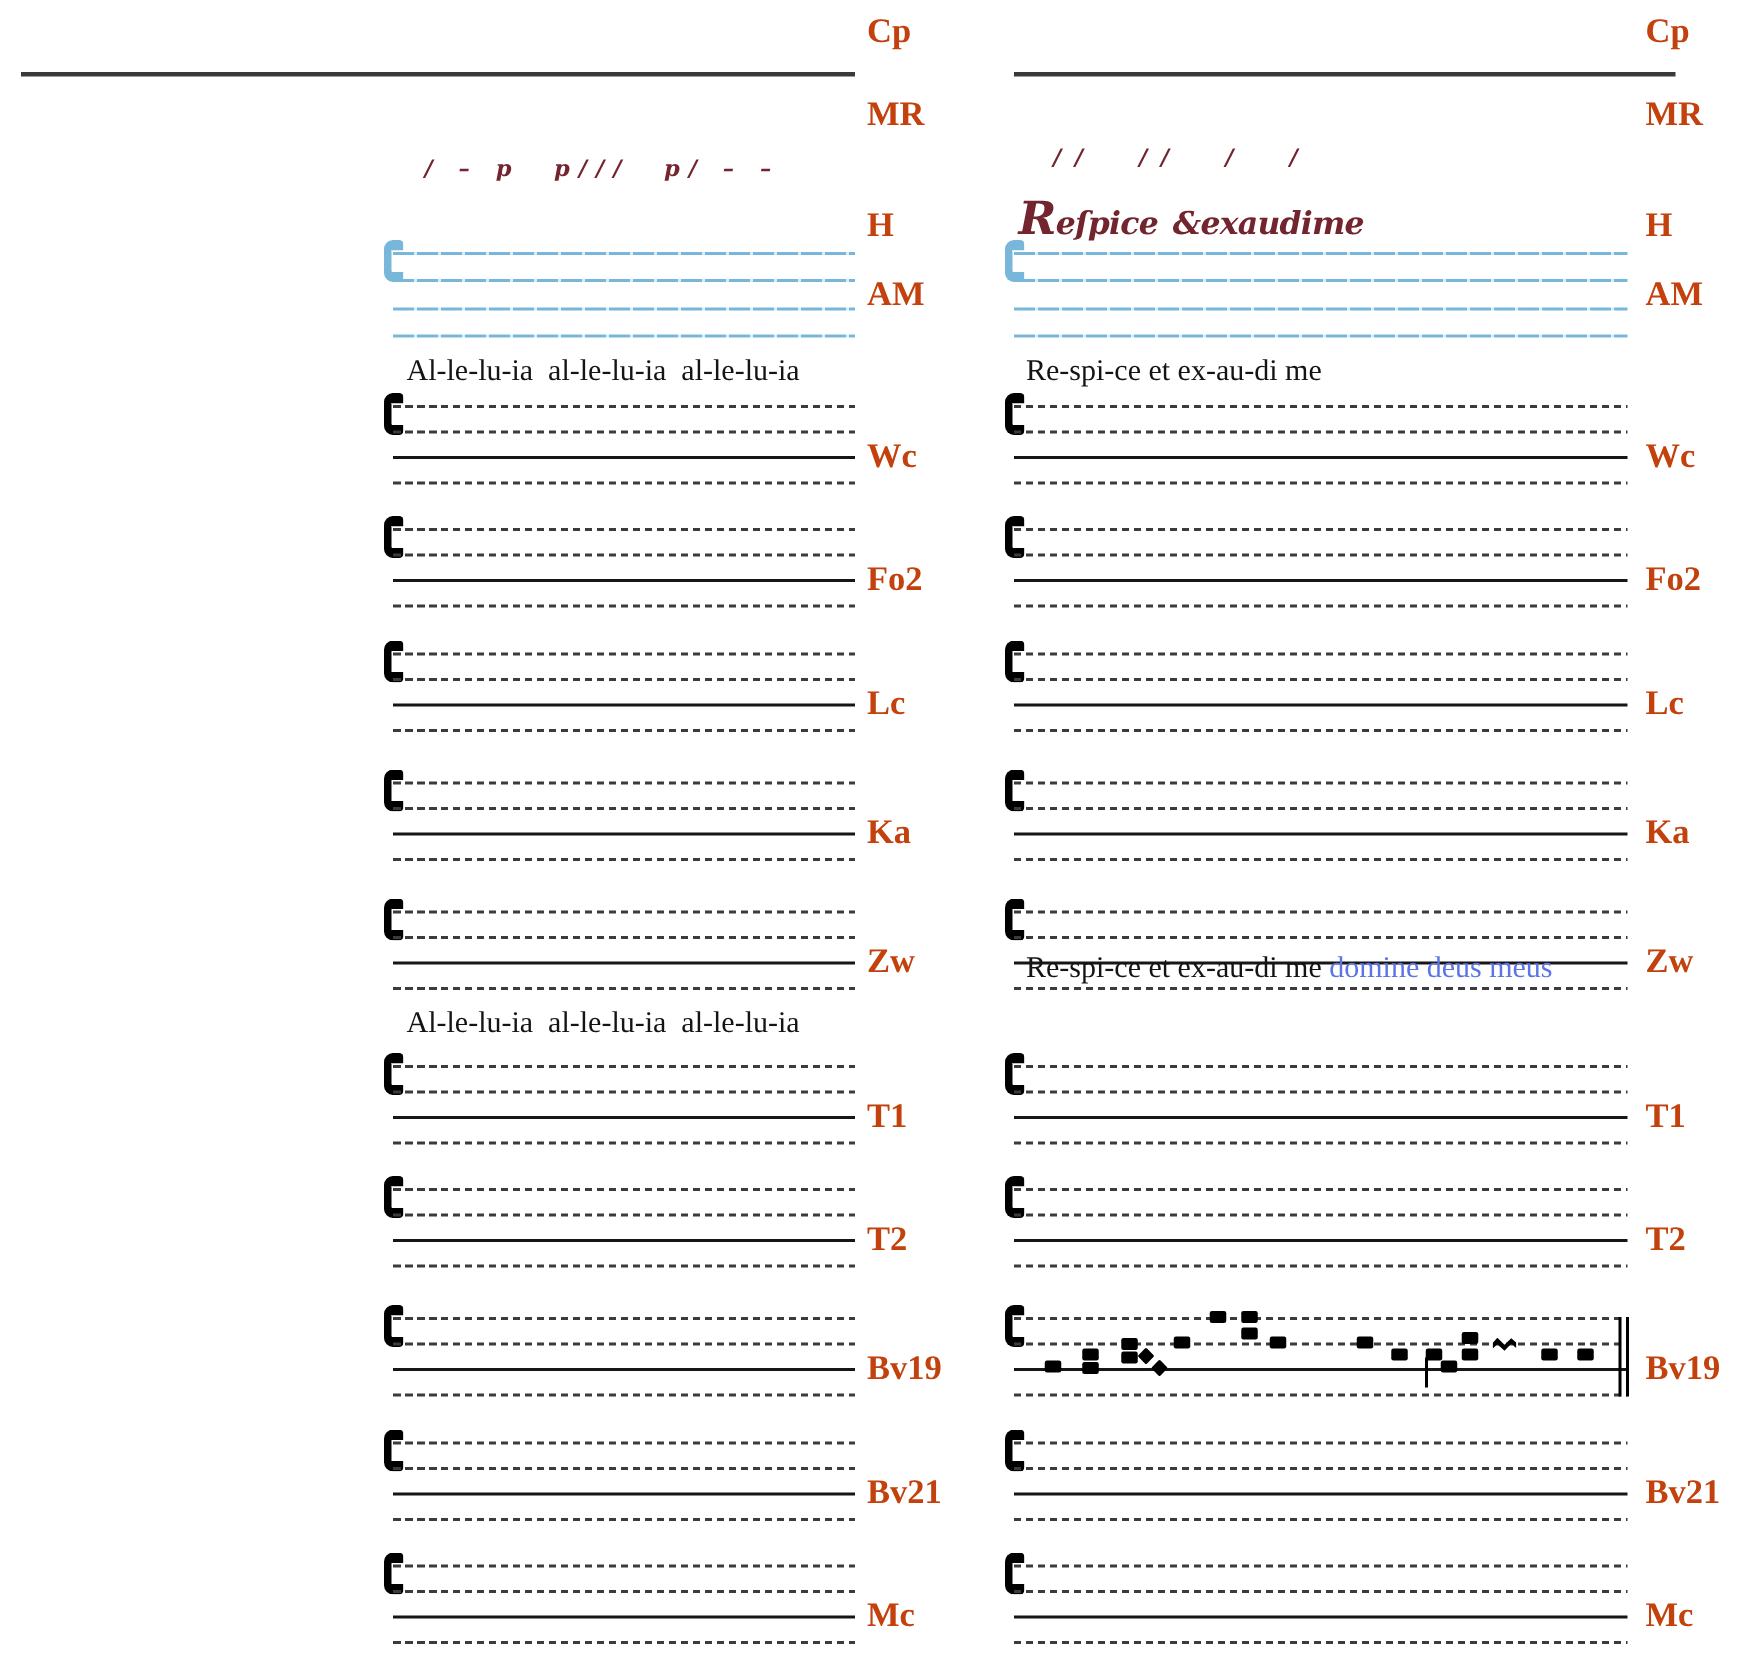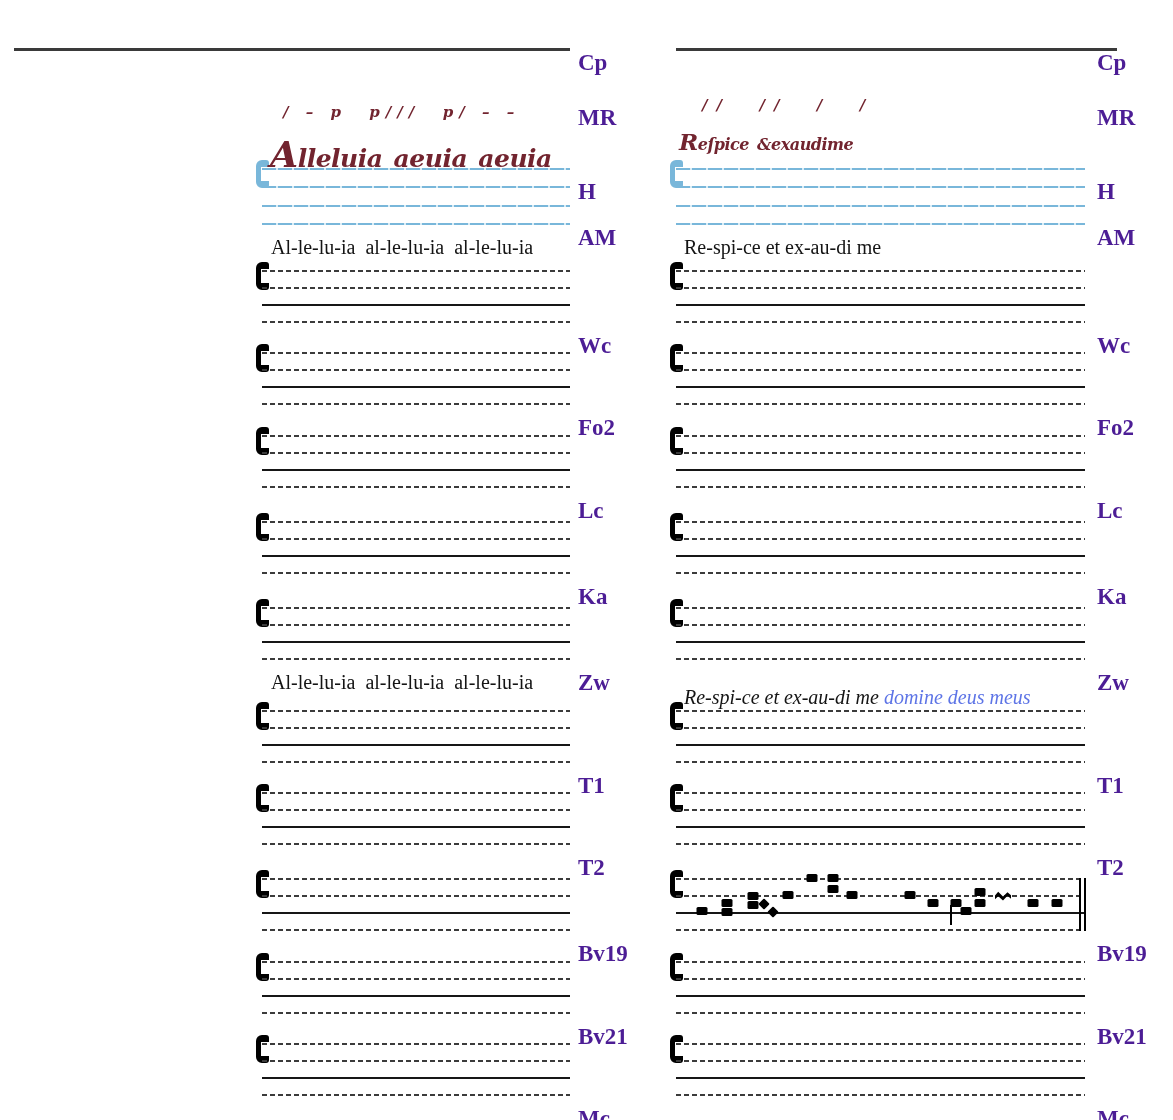--- a/index.html
+++ b/index.html
@@ -18,47 +18,47 @@
   
   .clef {
     position:absolute; width:13px; height:28px; box-sizing:border-box;
     border-left:5px solid #000; border-top:7px solid #000; border-bottom:7px solid #000;
     border-radius:6px 3px 3px 6px;
   }
   .clef.blue { border-color:#79b7da; }
   
   .siglum {
     position:absolute; transform:translateY(-50%);
-    font:bold 23px "Liberation Serif", serif; color:#4c1d95; white-space:nowrap;margin-top:42px;
+    font:bold 23px "Liberation Serif", serif; color:#c2410c; white-space:nowrap;
   }
   
   .syl {
     position:absolute; font:20px "Liberation Serif", serif; color:#141414;
     white-space:pre;
   }
   .syl .added { color:#5d74e6; }
   
   .ms {
     position:absolute; font-family:"DejaVu Serif", serif; font-style:italic; font-weight:bold;
     color:#72242f; white-space:pre; letter-spacing:-0.5px; word-spacing:3px;
   }
   .ms::first-letter { font-size:1.45em; }
   #ms-left { left:26px; top:127px; font-size:26px; }
   #ms-left-all { left:270px; top:133px; font-size:25px; }
-  #ms-right { left:679px; top:128px; font-size:16px; }
+  #ms-right { left:679px; top:128px; font-size:21px; }
   .neumes {
     position:absolute; font-family:"DejaVu Serif", serif; font-style:italic; font-weight:bold;
     color:#72242f; white-space:pre; font-size:15px;
   }
   #neumes-left { left:283px; top:103px; letter-spacing:6px; }
   #neumes-right { left:702px; top:96px; letter-spacing:9px; }
   #syl-left-1 { left:271px; top:236px; }
   #syl-right-1 { left:684px; top:236px; }
   #syl-left-2 { left:271px; top:671px; }
-  #syl-right-2 { left:684px; top:686px;font-style:italic; }
+  #syl-right-2 { left:684px; top:634px; }
   
   .nsq { position:absolute; width:11px; height:8px; background:#000; border-radius:1.5px; transform:translate(-50%,-50%); }
   .ndi { position:absolute; width:8px; height:8px; background:#000; border-radius:1px; transform:translate(-50%,-50%) rotate(45deg); }
   .npo { position:absolute; width:16px; height:10px; background:#000; transform:translate(-50%,-50%);
          clip-path:polygon(0 45%,20% 8%,50% 55%,78% 12%,100% 42%,100% 78%,78% 48%,50% 95%,20% 52%,0 82%); }
   .nstem { position:absolute; width:2px; background:#000; }
   .barline { position:absolute; width:2px; background:#000; }
 </style>
 </head>
 <body>
@@ -225,21 +225,20 @@
       <div class="nsq" style="left: 980px; top: 892px;"></div>
       <div class="nsq" style="left: 980px; top: 903px;"></div>
       <div class="npo" style="left: 1003px; top: 896px;"></div>
       <div class="nsq" style="left: 1033px; top: 903px;"></div>
       <div class="nsq" style="left: 1057px; top: 903px;"></div>
       <div class="barline" style="left: 1079px; top: 878px; height: 53px;"></div>
       <div class="barline" style="left: 1084px; top: 878px; height: 53px;"></div>
     </div>
 
   <div class="neumes" id="neumes-left">/ – p  p///  p/ – –</div>
-  <div class="ms" id="ms-left-all">Alleluia aeuia aeuia</div>
   <div class="ms" id="ms-right">Reſpice &amp;exaudime</div>
   <div class="neumes" id="neumes-right">//  //  /  /</div>
 
   <div class="syl" id="syl-left-1">Al-le-lu-ia  al-le-lu-ia  al-le-lu-ia</div>
   <div class="syl" id="syl-right-1">Re-spi-ce et ex-au-di me</div>
   <div class="syl" id="syl-left-2">Al-le-lu-ia  al-le-lu-ia  al-le-lu-ia</div>
   <div class="syl" id="syl-right-2"><span>Re-spi-ce et ex-au-di me</span><span> </span><span class="added">domine deus meus</span></div>
 </div>
 
 </body></html>

